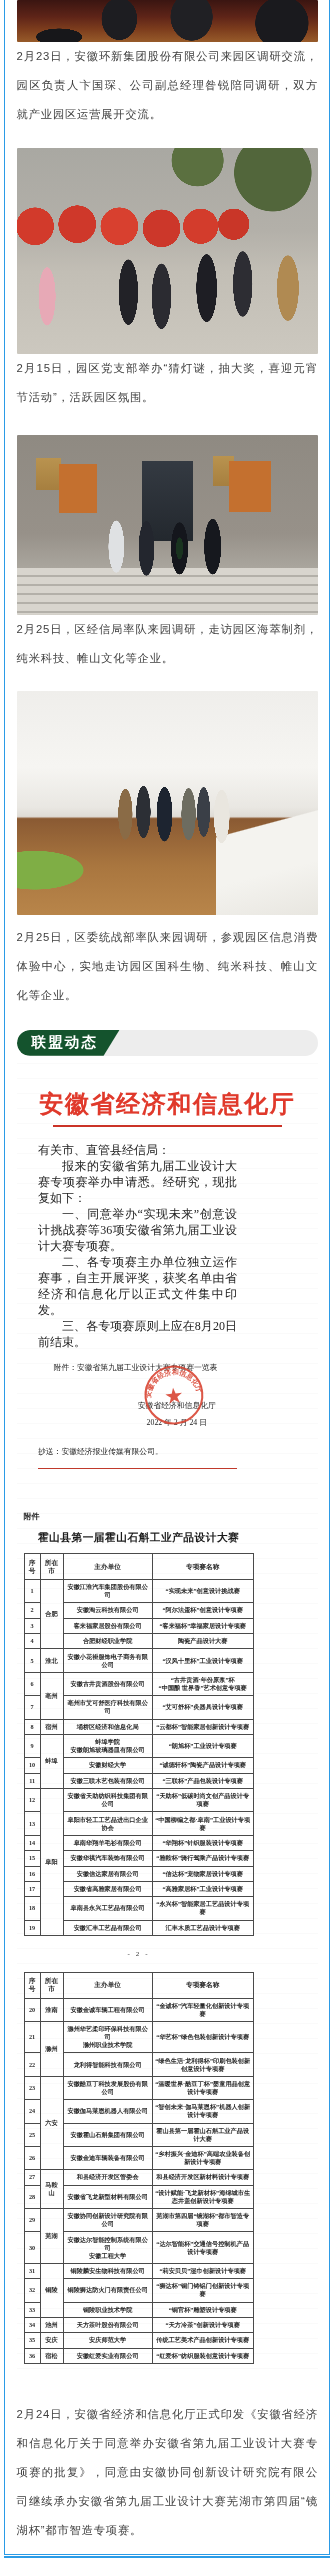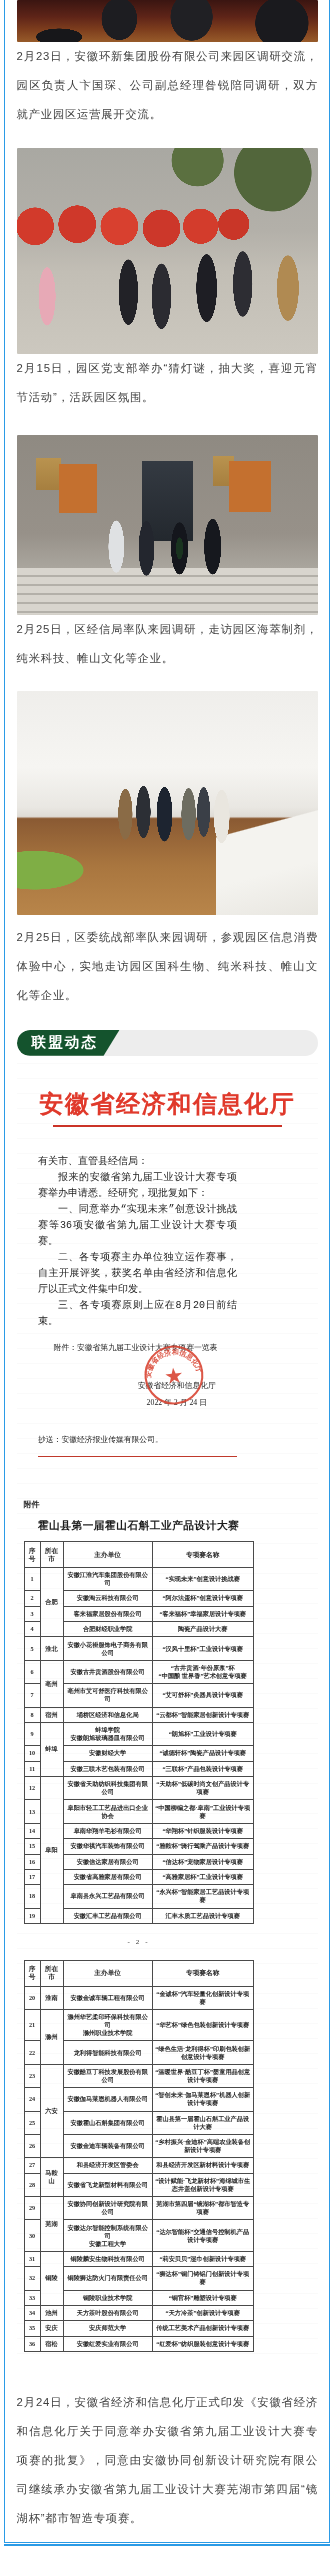--- a/index.html
+++ b/index.html
@@ -115,30 +115,30 @@
     text-align:center; color:#e0392b; font-size:24px; font-weight:bold;
     letter-spacing:1.6px; line-height:1.2;
     text-shadow:0 0 0.5px rgba(224,57,43,.4);
   }
   .doc-redline { width:229px; height:1.6px; background:#cb3327; margin:6.4px auto 0 auto; }
   .doc-page1 { width:199px; margin-left:21.4px; }
   .doc-title {
     margin-top:21.4px; text-align:center; font-weight:bold;
     font-size:10.7px; line-height:17.7px; color:#1c1c1c;
   }
-  .doc-body { margin-top:27px; font-size:10px; line-height:16px; text-align:justify;font-family:Liberation Mono, monospace; }
+  .doc-body { margin-top:15px; font-size:12px; line-height:16px; text-align:justify; }
   .doc-body p.indent { text-indent:2em; }
   .doc-attach-note { margin-top:9.6px; font-size:7.8px; line-height:16px; text-indent:2em; }
   .sign-block {
     width:114px; margin:21.4px 3.2px 0 auto; text-align:center;
     position:relative; font-size:7.8px; line-height:17px;
   }
   .seal { position:absolute; width:62px; height:62px; left:50%; top:-33px;
           transform:translateX(-55%) rotate(-6deg); opacity:.88; pointer-events:none; }
-  .doc-cc { margin-top:21px; font-size:7.8px; line-height:15px; }
+  .doc-cc { margin-top:13px; font-size:7.8px; line-height:15px; }
   .doc-hr { margin-top:8.6px; height:1.6px; background:#c0392b; }
   .doc-page2 { width:230px; margin-left:7px; }
   .attach-label { margin-top:42px; font-size:8px; font-weight:bold; }
   .attach-title {
     margin-top:8.6px; text-align:center; font-size:10.7px; font-weight:bold;
     letter-spacing:0.5px; color:#1b1b1b;
   }
   table.doc-table {
     width:100%; border-collapse:collapse; margin-top:8.6px;
     font-size:6.2px; font-weight:600; color:#2a2a2a;

